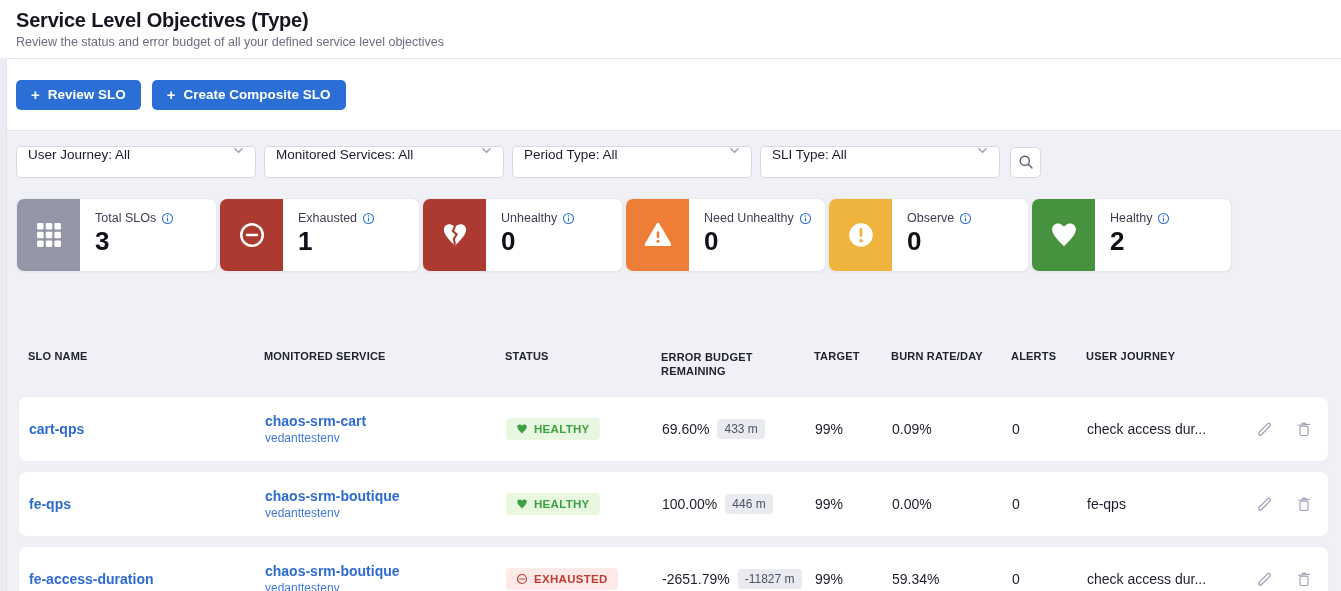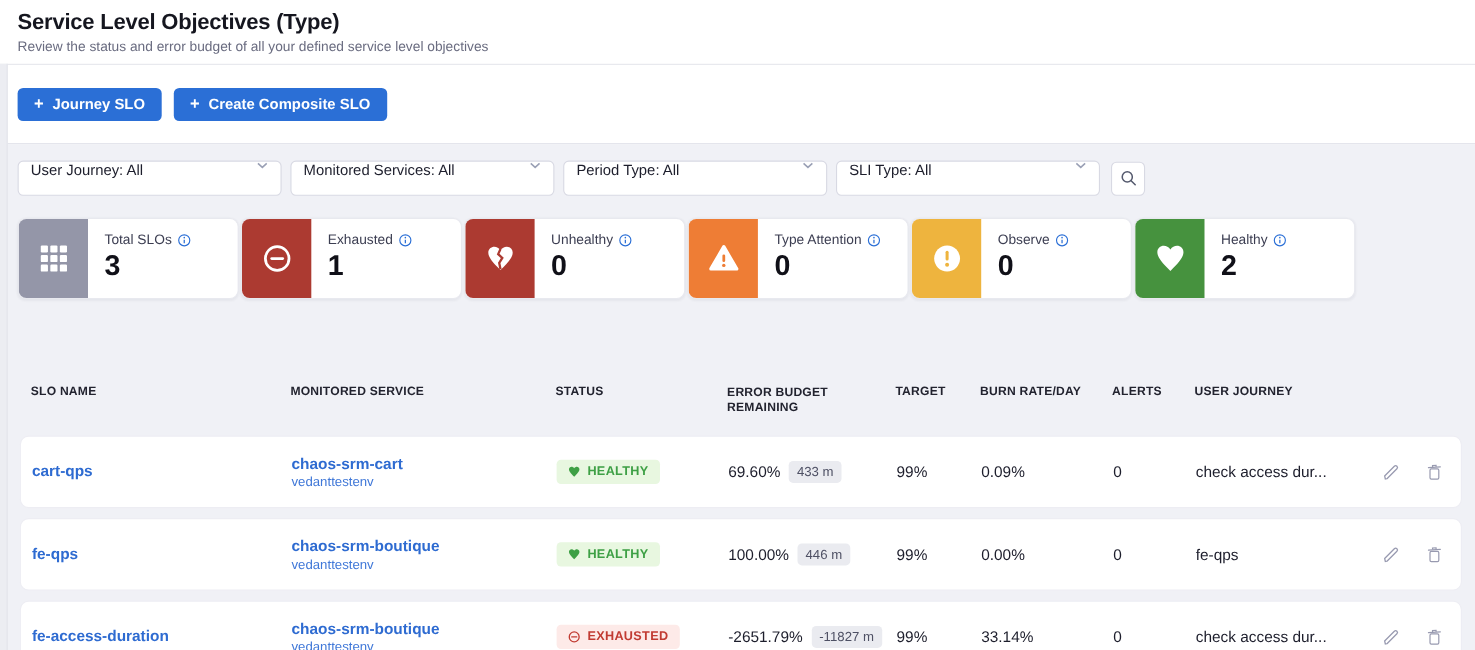--- a/index.html
+++ b/index.html
@@ -70,21 +70,21 @@
 <div class="rail"></div>
 
 <header class="pagehead">
   <h1>Service Level Objectives (Type)</h1>
   <div class="sub">Review the status and error budget of all your defined service level objectives</div>
 </header>
 
 <section class="toolbar">
   <button class="btn">
     <span class="plus">+</span>
-    <span>Journey SLO</span>
+    <span>Review SLO</span>
   </button>
   <button class="btn">
     <span class="plus">+</span>
     <span>Create Composite SLO</span>
   </button>
 </section>
 
 <section class="content">
 
   <div class="filters">
@@ -194,21 +194,21 @@
     <div class="card">
       <div class="iconblock" style="background: rgb(238, 125, 53);">
         <svg width="30" height="30" viewBox="0 0 24 24">
           <path d="M12 3.4 L21.4 19.6 L2.6 19.6 Z" fill="#ffffff" stroke="#ffffff" stroke-width="2.4" stroke-linejoin="round"></path>
           <rect x="11" y="9" width="2" height="5.6" rx="1" fill="#ee7d35"></rect>
           <circle cx="12" cy="17" r="1.25" fill="#ee7d35"></circle>
         </svg>
       </div>
       <div class="cbody">
         <div class="lbl">
-            <span>Type Attention</span>
+            <span>Need Unhealthy</span>
           <svg width="13" height="13" viewBox="0 0 16 16">
               <circle cx="8" cy="8" r="6.2" fill="none" stroke="#2b6fd6" stroke-width="1.3"></circle>
               <circle cx="8" cy="5" r="0.9" fill="#2b6fd6"></circle>
               <line x1="8" y1="7.2" x2="8" y2="11.3" stroke="#2b6fd6" stroke-width="1.4"></line>
             </svg>
         </div>
         <div class="num">0</div>
       </div>
     </div>
 
@@ -355,21 +355,21 @@
               <line x1="7.5" y1="12" x2="16.5" y2="12" stroke="currentColor" stroke-width="2.4" stroke-linecap="round"></line>
             </svg>
           <span>EXHAUSTED</span>
         </span>
       </div>
       <div class="ebcell">
         <span>-2651.79%</span>
         <span class="mins">-11827 m</span>
       </div>
       <div class="cellnum">99%</div>
-      <div class="cellnum">33.14%</div>
+      <div class="cellnum">59.34%</div>
       <div class="cellnum">0</div>
       <div class="uj">check access dur...</div>
       <div class="actions">
         <span class="iconbtn">
           <svg width="17" height="17" viewBox="0 0 16 16">
               <path d="M3.2 13.6 L2.6 11 L10.9 2.7 a1.55 1.55 0 0 1 2.2 2.2 L4.8 13.2 Z" fill="none" stroke="#989ab0" stroke-width="1.1" stroke-linejoin="round"></path>
             </svg>
         </span>
         <span class="iconbtn">
           <svg width="16" height="17" viewBox="0 0 16 17">

